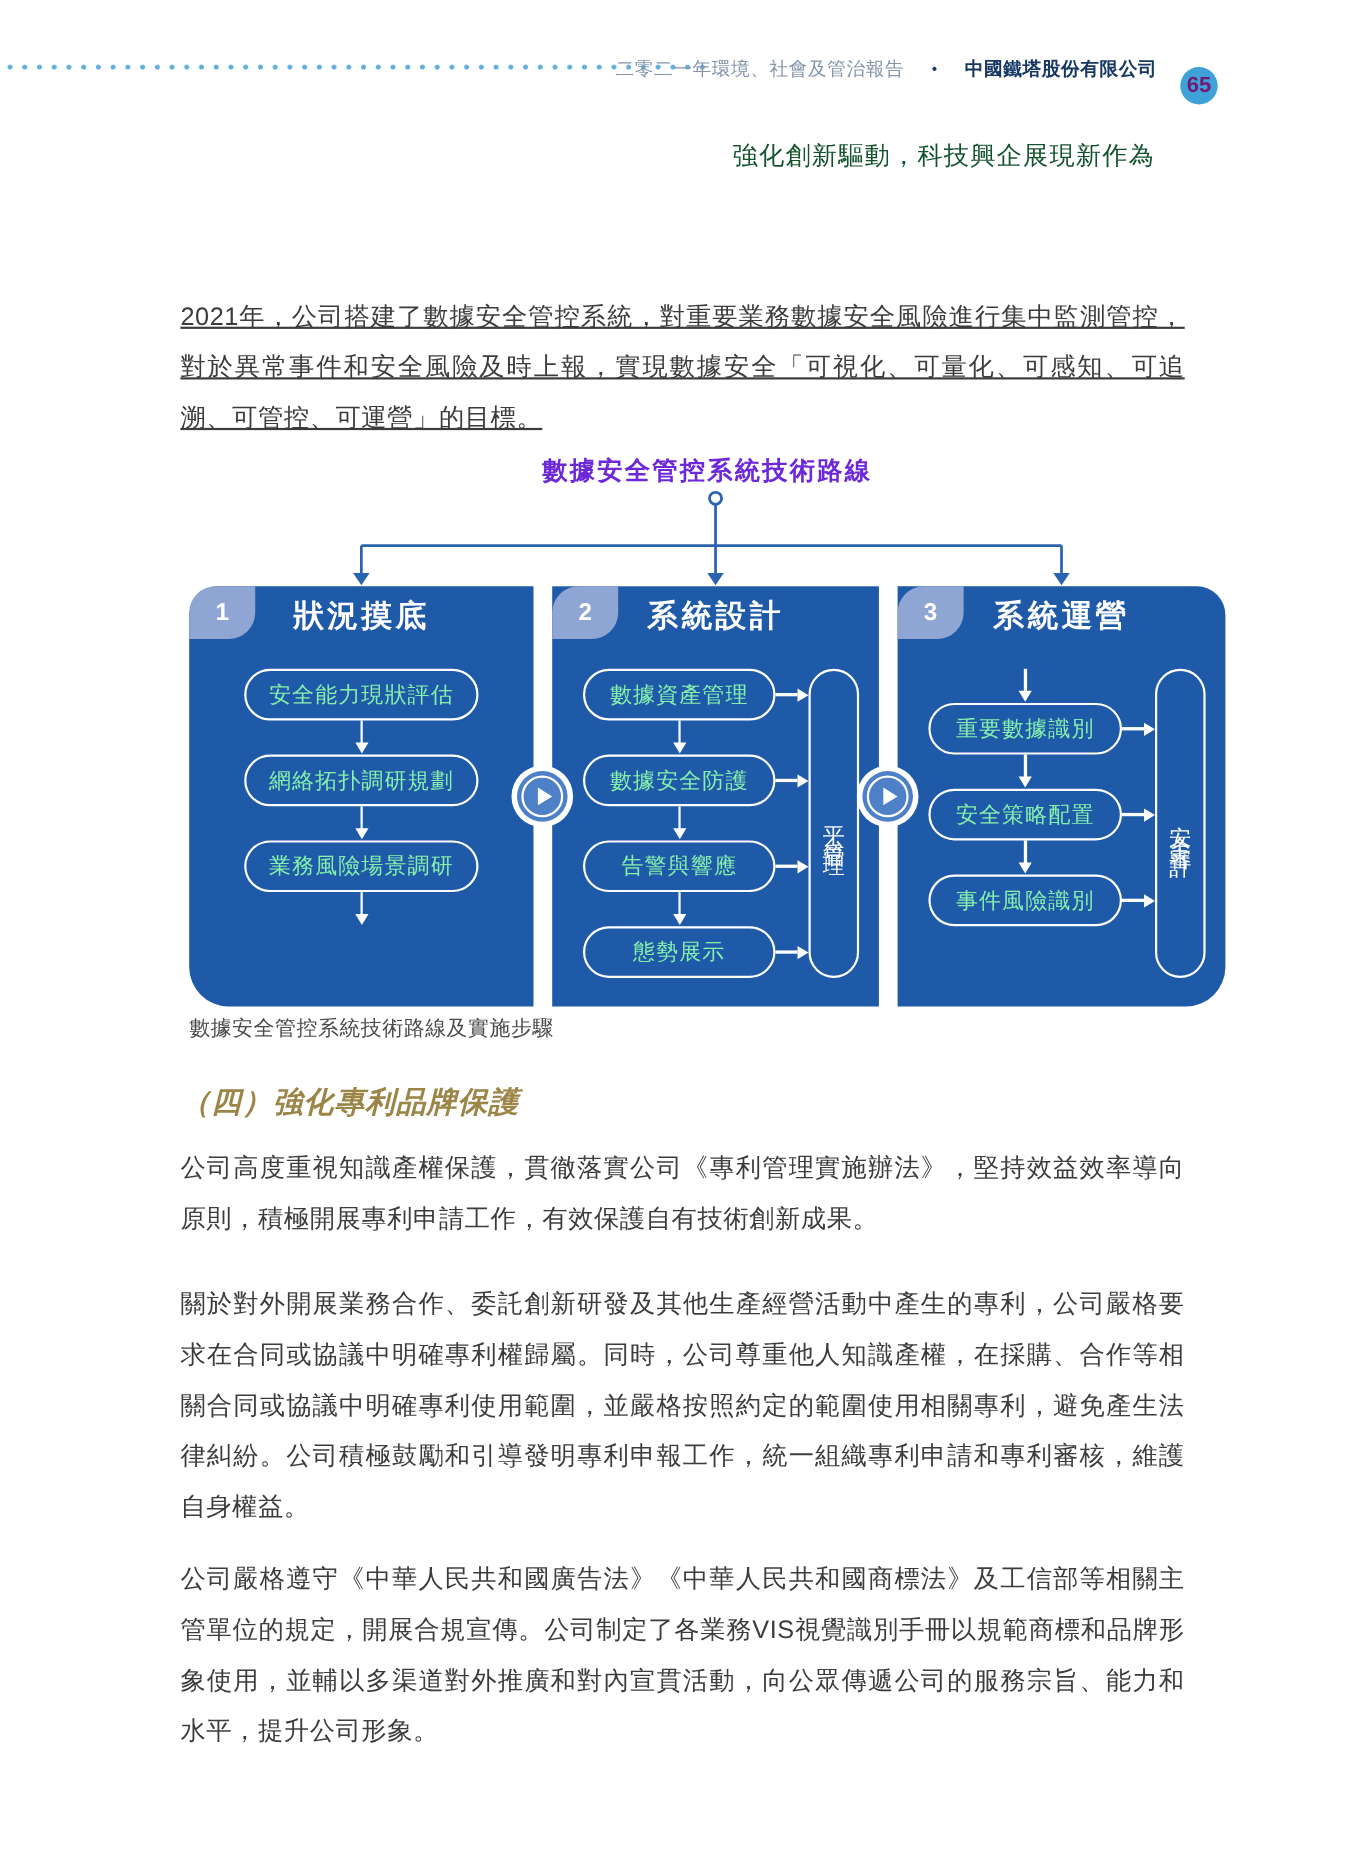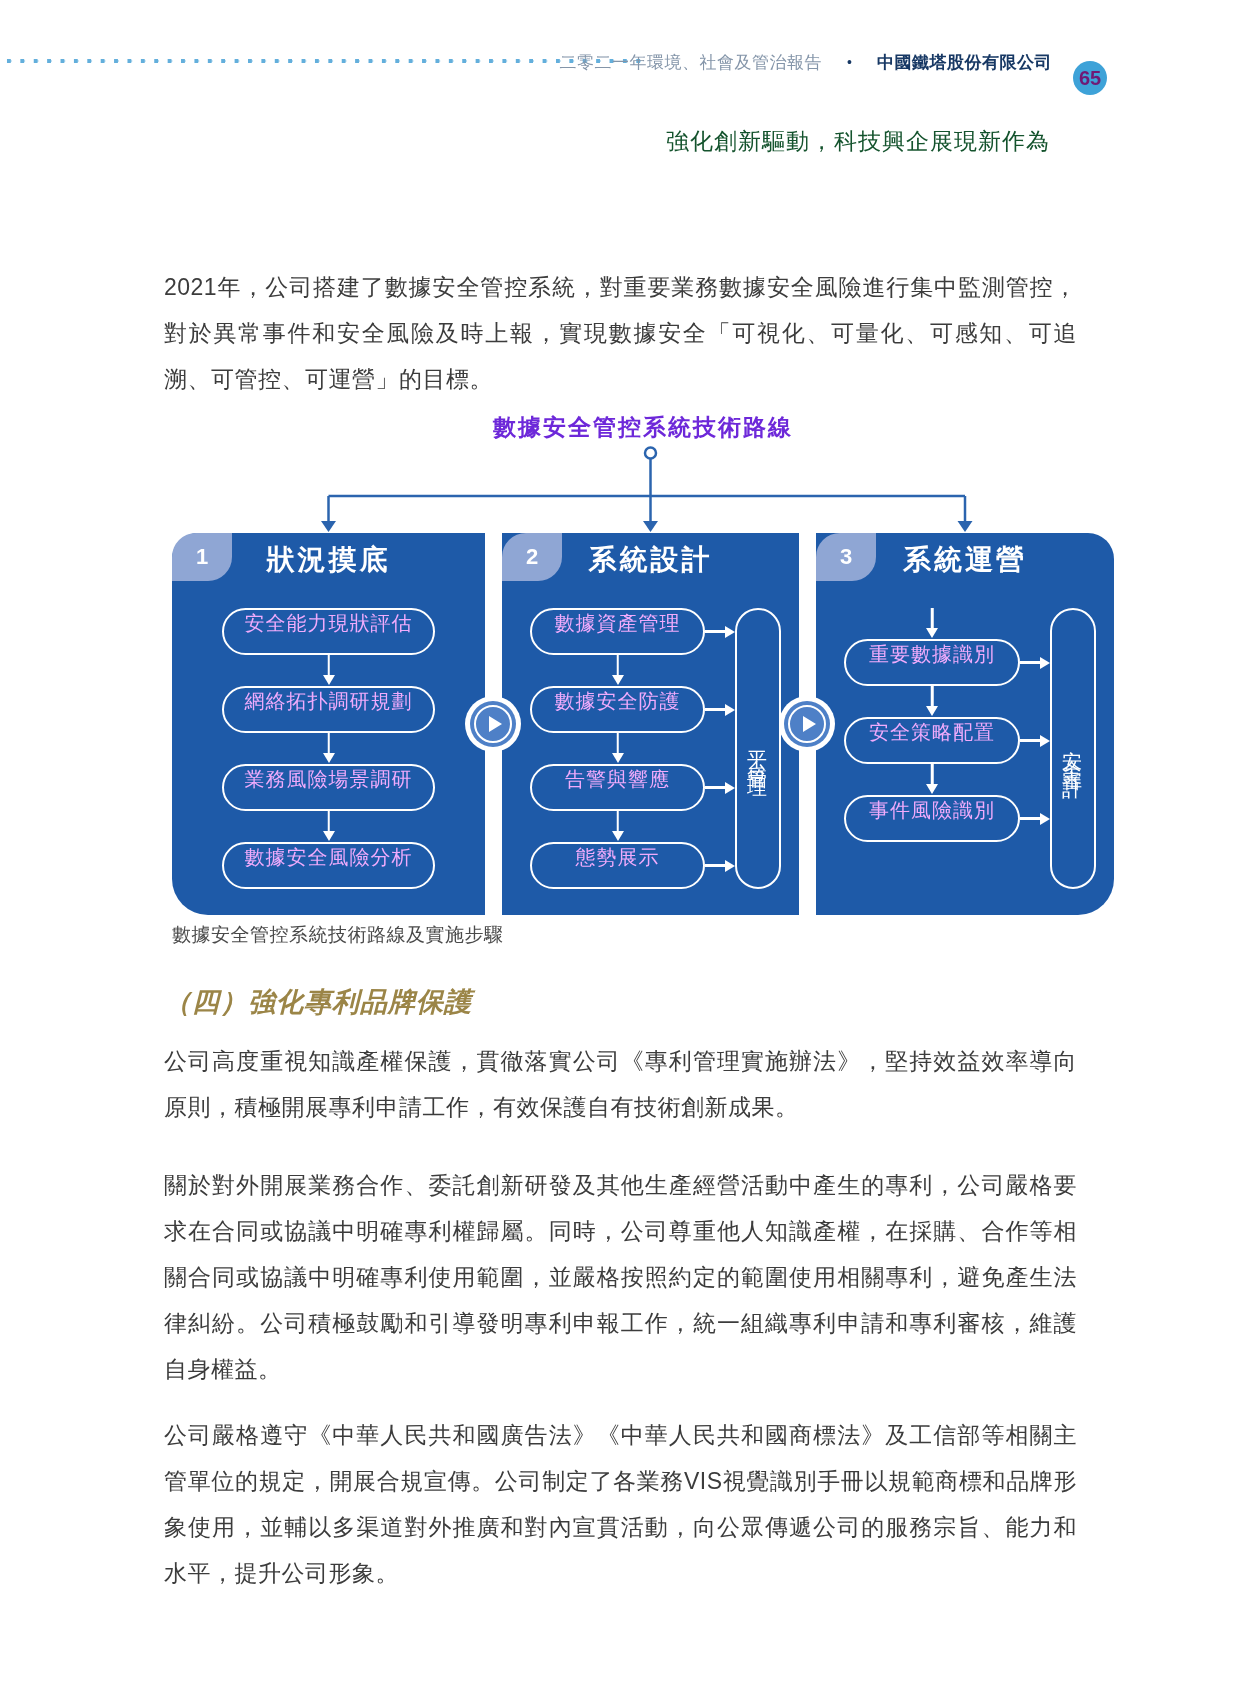--- a/index.html
+++ b/index.html
@@ -33,21 +33,21 @@
   .subtitle{
     position:absolute;top:126px;left:164px;width:886px;
     text-align:right;font-size:23px;font-weight:500;color:#14532d;letter-spacing:1px;
   }
   
   .para{
     position:absolute;left:164px;width:913px;
     font-size:23px;line-height:46px;color:#3C3C3C;
     text-align:justify;letter-spacing:0.5px;
   }
-  .para-intro{top:264px;}
+  .para-intro{top:264px;text-decoration:underline;}
   .para-1{top:1038px;}
   .para-2{top:1162px;}
   .para-3{top:1412px;}
   
   .diagram-title{
     position:absolute;top:412px;left:172px;width:942px;
     text-align:center;font-size:23px;font-weight:bold;color:#6d28d9;letter-spacing:2px;
   }
   .connector-svg{position:absolute;left:172px;top:443px;}
   .panels{
@@ -75,22 +75,22 @@
     position:absolute;left:0;top:75px;width:100%;box-sizing:border-box;
     display:flex;
   }
   .panel-1 .panel-body{padding:0 50px;}
   .panel-2 .panel-body,.panel-3 .panel-body{padding:0 18px 0 28px;}
   .steps{flex:1;display:flex;flex-direction:column;}
   .step-row{display:flex;height:47px;}
   .pill{
     flex:1;height:47px;box-sizing:border-box;
     border:2.5px solid #ffffff;border-radius:24px;
-    display:flex;align-items:flex-start;justify-content:center;
-    color:#f0abfc;font-size:20px;letter-spacing:1px;white-space:nowrap;
+    display:flex;align-items:center;justify-content:center;
+    color:#86efac;font-size:20px;letter-spacing:1px;white-space:nowrap;
   }
   .h-arrow{width:30px;display:flex;align-items:center;}
   .h-arrow::before{content:'';flex:1;height:2.5px;background:#ffffff;}
   .h-arrow::after{
     content:'';width:0;height:0;
     border-top:6.5px solid rgba(0,0,0,0);border-bottom:6.5px solid rgba(0,0,0,0);
     border-left:10px solid #ffffff;
   }
   .v-arrow{position:relative;height:31px;}
   .panel-2 .v-arrow,.panel-3 .v-arrow{margin-right:30px;}
@@ -189,25 +189,20 @@
                 <span>網絡拓扑調研規劃</span>
               </div>
             </div>
           <div class="v-arrow"></div>
           <div class="step-row">
               <div class="pill">
                 <span>業務風險場景調研</span>
               </div>
             </div>
           <div class="v-arrow"></div>
-          <div class="step-row">
-              <div class="pill">
-                <span>數據安全風險分析</span>
-              </div>
-            </div>
         </div>
       </div>
     </div>
 
     <div class="panel panel-2">
       <div class="tab">
         <span>2</span>
       </div>
       <div class="panel-title">系統設計</div>
       <div class="panel-body">

